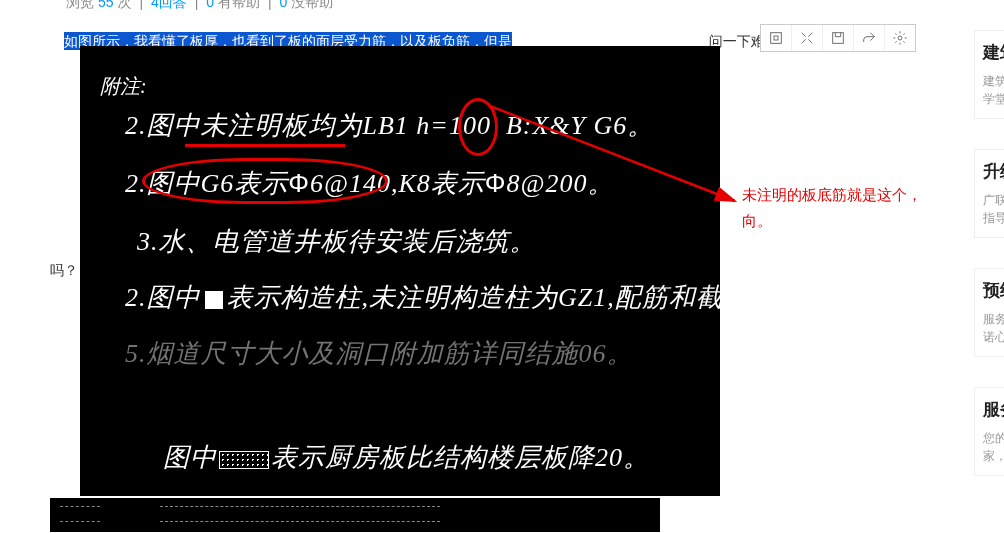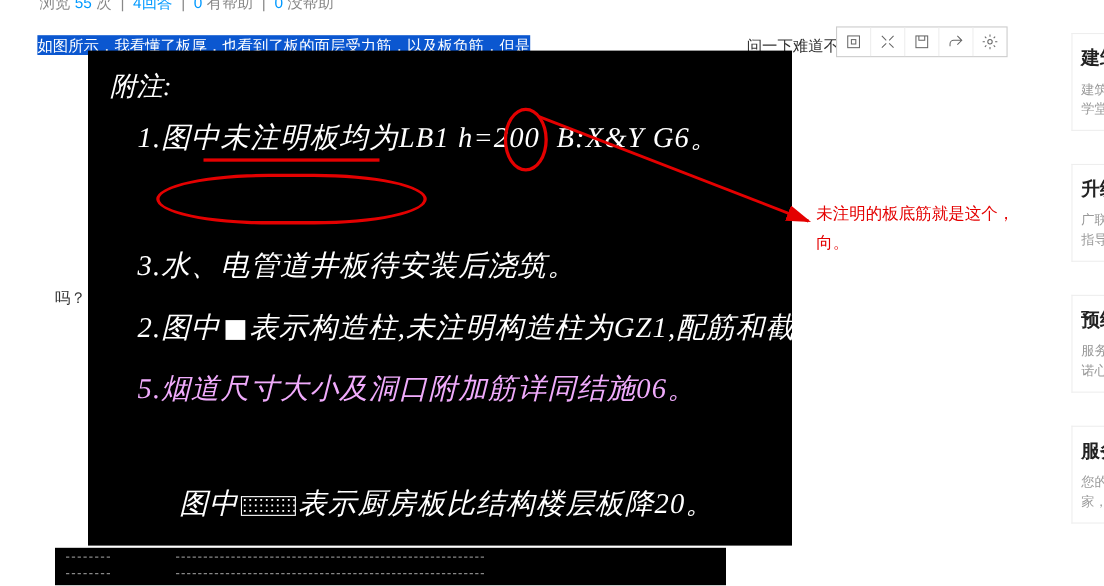--- a/index.html
+++ b/index.html
@@ -10,21 +10,21 @@
     height: 533px;
     overflow: hidden;
     background: #fff;
     color: #333;
     font-size: 14px;
   }
   .main {
     position: relative;
     width: 960px;
     float: left;
-    padding-left: 34px;
+    padding-left: 64px;
     box-sizing: border-box;
   }
   .meta {
     color: #888;
     font-size: 14px;
     margin-top: -6px;
   }
   .meta span { margin: 0 2px; }
   .meta .num { color: #09f; }
   .question-text {
@@ -64,37 +64,37 @@
     width: 640px;
     height: 450px;
     background: #000;
     color: #fff;
     font-family: "KaiTi", "STKaiti", serif;
     overflow: hidden;
   }
   .cad-wrap .fz-title {
     position: absolute;
     left: 20px;
-    top: 16px;
-    font-size: 24px;
+    top: 27px;
+    font-size: 20px;
     font-style: italic;
   }
   .cad-line {
     position: absolute;
     left: 45px;
     font-size: 26px;
     font-style: italic;
     letter-spacing: 1px;
     white-space: nowrap;
   }
   .l1 { top: 62px; }
   .l2 { top: 120px; }
-  .l3 { top: 178px; }
+  .l3 { top: 178px; margin-left: 12px; }
   .l4 { top: 234px; }
-  .l5 { top: 290px; color: #f0abfc; }
+  .l5 { top: 290px; color: #737373; }
   .l6 { top: 340px; }
   .l7 { top: 394px; left: 83px; }
   .underline-red {
     position: absolute;
     height: 3px;
     background: #e40000;
   }
   .circle-red {
     position: absolute;
     border: 3px solid #e40000;
@@ -250,26 +250,29 @@
     <span style="visibility:hidden">xxxxxxxxxxxxxxxxxxxxxxxxxxx</span>
     <span>问一下难道不需要做底筋</span>
   </div>
 
   <div class="qm">吗？</div>
 
   <div class="cad-wrap">
     <div class="fz-title">附注:</div>
 
     <div class="cad-line l1">
-      <span>1.图中未注明板均为LB1 h=200</span>
+      <span>2.图中未注明板均为LB1 h=100</span>
       &nbsp;<span>B</span><span>:X&amp;Y G6。</span>
     </div>
     <div class="underline-red" style="left:105px; top:98px; width:160px;"></div>
     <div class="circle-red" style="left:378px; top:52px; width:34px; height:52px;"></div>
 
+    <div class="cad-line l2">
+      <span>2.图中G6表示</span><span class="diaph">Φ</span><span>6@140</span><span>,K8表示</span><span class="diaph">Φ</span><span>8@200。</span>
+    </div>
     <div class="circle-red" style="left:62px; top:112px; width:240px; height:40px; border-radius:50%/60%;"></div>
 
     <div class="cad-line l3">3.水、电管道井板待安装后浇筑。</div>
 
     <div class="cad-line l4">
       <span>2.图中</span><span class="solid-box"></span><span>表示构造柱,未注明构造柱为GZ1,配筋和截面见详图。</span>
     </div>
 
     <div class="cad-line l5">5.烟道尺寸大小及洞口附加筋详同结施06。</div>
 

